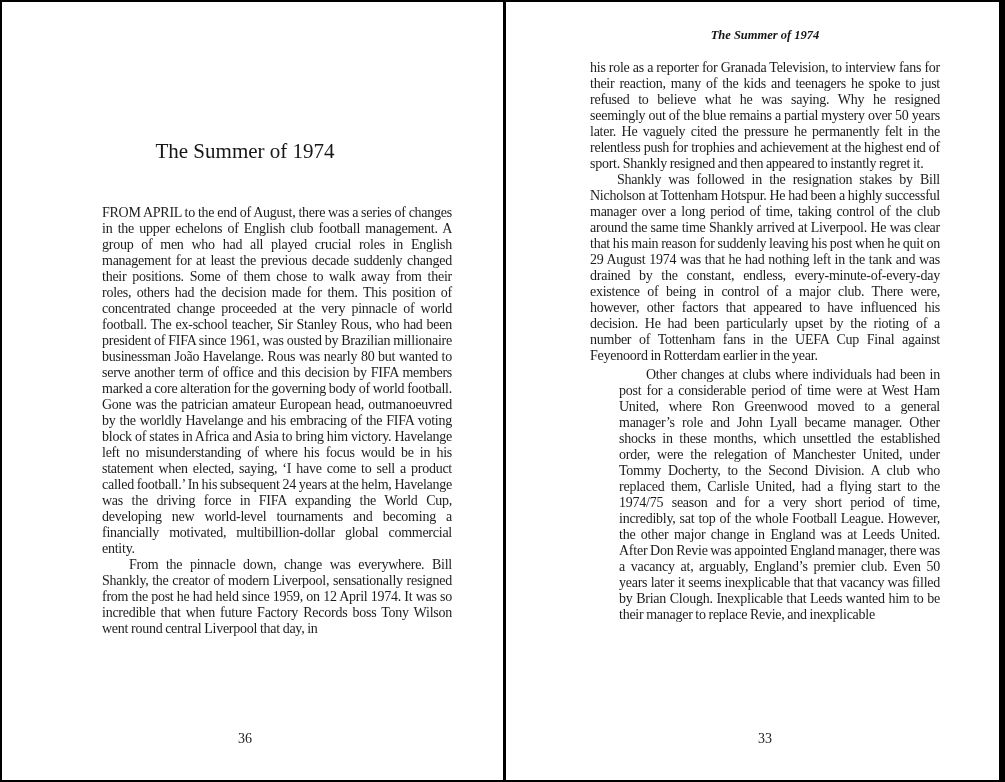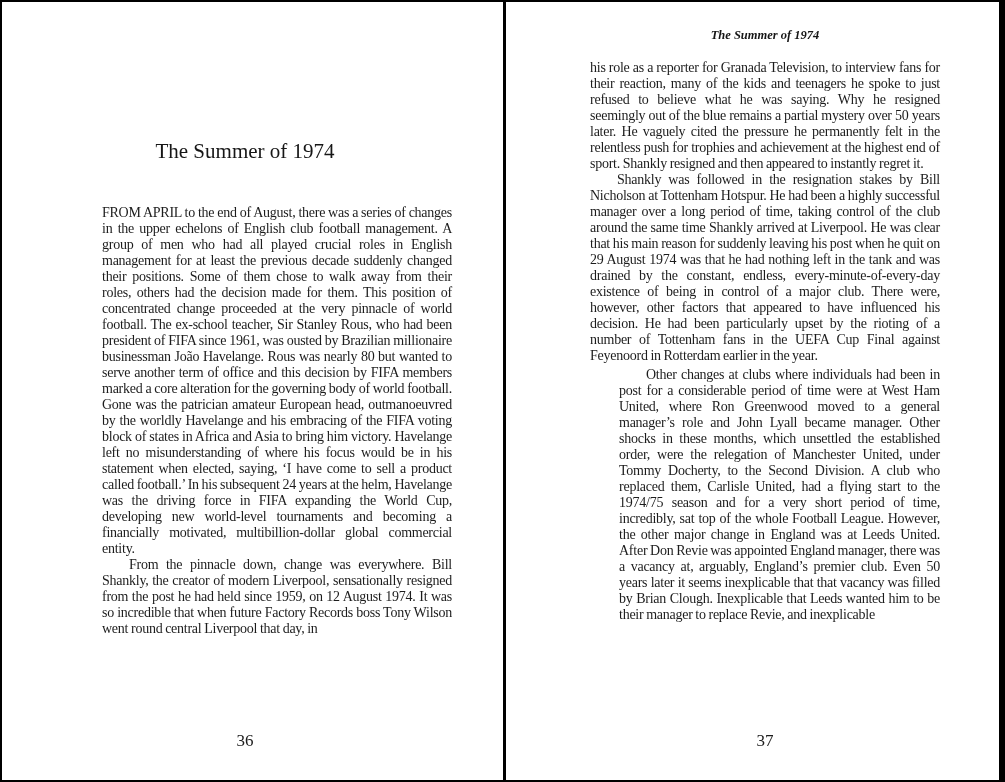--- a/index.html
+++ b/index.html
@@ -74,45 +74,45 @@
   .page-right .body-text { left: 84px; top: 58px; }
   .body-text p { margin: 0; }
   .body-text p.indent { text-indent: 27px; }
   .body-text p.gap { margin-top: 3px; margin-left: 29px; }
 
   .folio {
     position: absolute;
     width: 350px;
     top: 729px;
     text-align: center;
-    font-size: 17px;
+    font-size: 14px;
     color: #1c1c1c;
   }
   .page-left  .folio { left: 68px; }
   .page-right .folio { left: 84px; }
 </style>
 </head>
 <body>
 
 <div class="scan">
 
   <div class="page page-left">
     <div class="chapter-title">The Summer of 1974</div>
     <div class="body-text">
         <p class="">FROM APRIL to the end of August, there was a series of changes in the upper echelons of English club football management. A group of men who had all played crucial roles in English management for at least the previous decade suddenly changed their positions. Some of them chose to walk away from their roles, others had the decision made for them. This position of concentrated change proceeded at the very pinnacle of world football. The ex-school teacher, Sir Stanley Rous, who had been president of FIFA since 1961, was ousted by Brazilian millionaire businessman João Havelange. Rous was nearly 80 but wanted to serve another term of office and this decision by FIFA members marked a core alteration for the governing body of world football. Gone was the patrician amateur European head, outmanoeuvred by the worldly Havelange and his embracing of the FIFA voting block of states in Africa and Asia to bring him victory. Havelange left no misunderstanding of where his focus would be in his statement when elected, saying, ‘I have come to sell a product called football.’ In his subsequent 24 years at the helm, Havelange was the driving force in FIFA expanding the World Cup, developing new world-level tournaments and becoming a financially motivated, multibillion-dollar global commercial entity.</p>
-        <p class="indent">From the pinnacle down, change was everywhere. Bill Shankly, the creator of modern Liverpool, sensationally resigned from the post he had held since 1959, on 12 August 1974. It was so incredible that when future Factory Records boss Tony Wilson went round central Liverpool that day, in</p>
+        <p class="indent">From the pinnacle down, change was everywhere. Bill Shankly, the creator of modern Liverpool, sensationally resigned from the post he had held since 1959, on 12 April 1974. It was so incredible that when future Factory Records boss Tony Wilson went round central Liverpool that day, in</p>
       </div>
     <div class="folio">36</div>
   </div>
 
   <div class="spine"></div>
 
   <div class="page page-right">
     <div class="running-head">The Summer of 1974</div>
     <div class="body-text">
         <p class="">his role as a reporter for Granada Television, to interview fans for their reaction, many of the kids and teenagers he spoke to just refused to believe what he was saying. Why he resigned seemingly out of the blue remains a partial mystery over 50 years later. He vaguely cited the pressure he permanently felt in the relentless push for trophies and achievement at the highest end of sport. Shankly resigned and then appeared to instantly regret it.</p>
         <p class="indent">Shankly was followed in the resignation stakes by Bill Nicholson at Tottenham Hotspur. He had been a highly successful manager over a long period of time, taking control of the club around the same time Shankly arrived at Liverpool. He was clear that his main reason for suddenly leaving his post when he quit on 29 August 1974 was that he had nothing left in the tank and was drained by the constant, endless, every-minute-of-every-day existence of being in control of a major club. There were, however, other factors that appeared to have influenced his decision. He had been particularly upset by the rioting of a number of Tottenham fans in the UEFA Cup Final against Feyenoord in Rotterdam earlier in the year.</p>
         <p class="indent gap">Other changes at clubs where individuals had been in post for a considerable period of time were at West Ham United, where Ron Greenwood moved to a general manager’s role and John Lyall became manager. Other shocks in these months, which unsettled the established order, were the relegation of Manchester United, under Tommy Docherty, to the Second Division. A club who replaced them, Carlisle United, had a flying start to the 1974/75 season and for a very short period of time, incredibly, sat top of the whole Football League. However, the other major change in England was at Leeds United. After Don Revie was appointed England manager, there was a vacancy at, arguably, England’s premier club. Even 50 years later it seems inexplicable that that vacancy was filled by Brian Clough. Inexplicable that Leeds wanted him to be their manager to replace Revie, and inexplicable</p>
       </div>
-    <div class="folio">37</div>
+    <div class="folio">33</div>
   </div>
 
 </div>
 
 </body></html>

